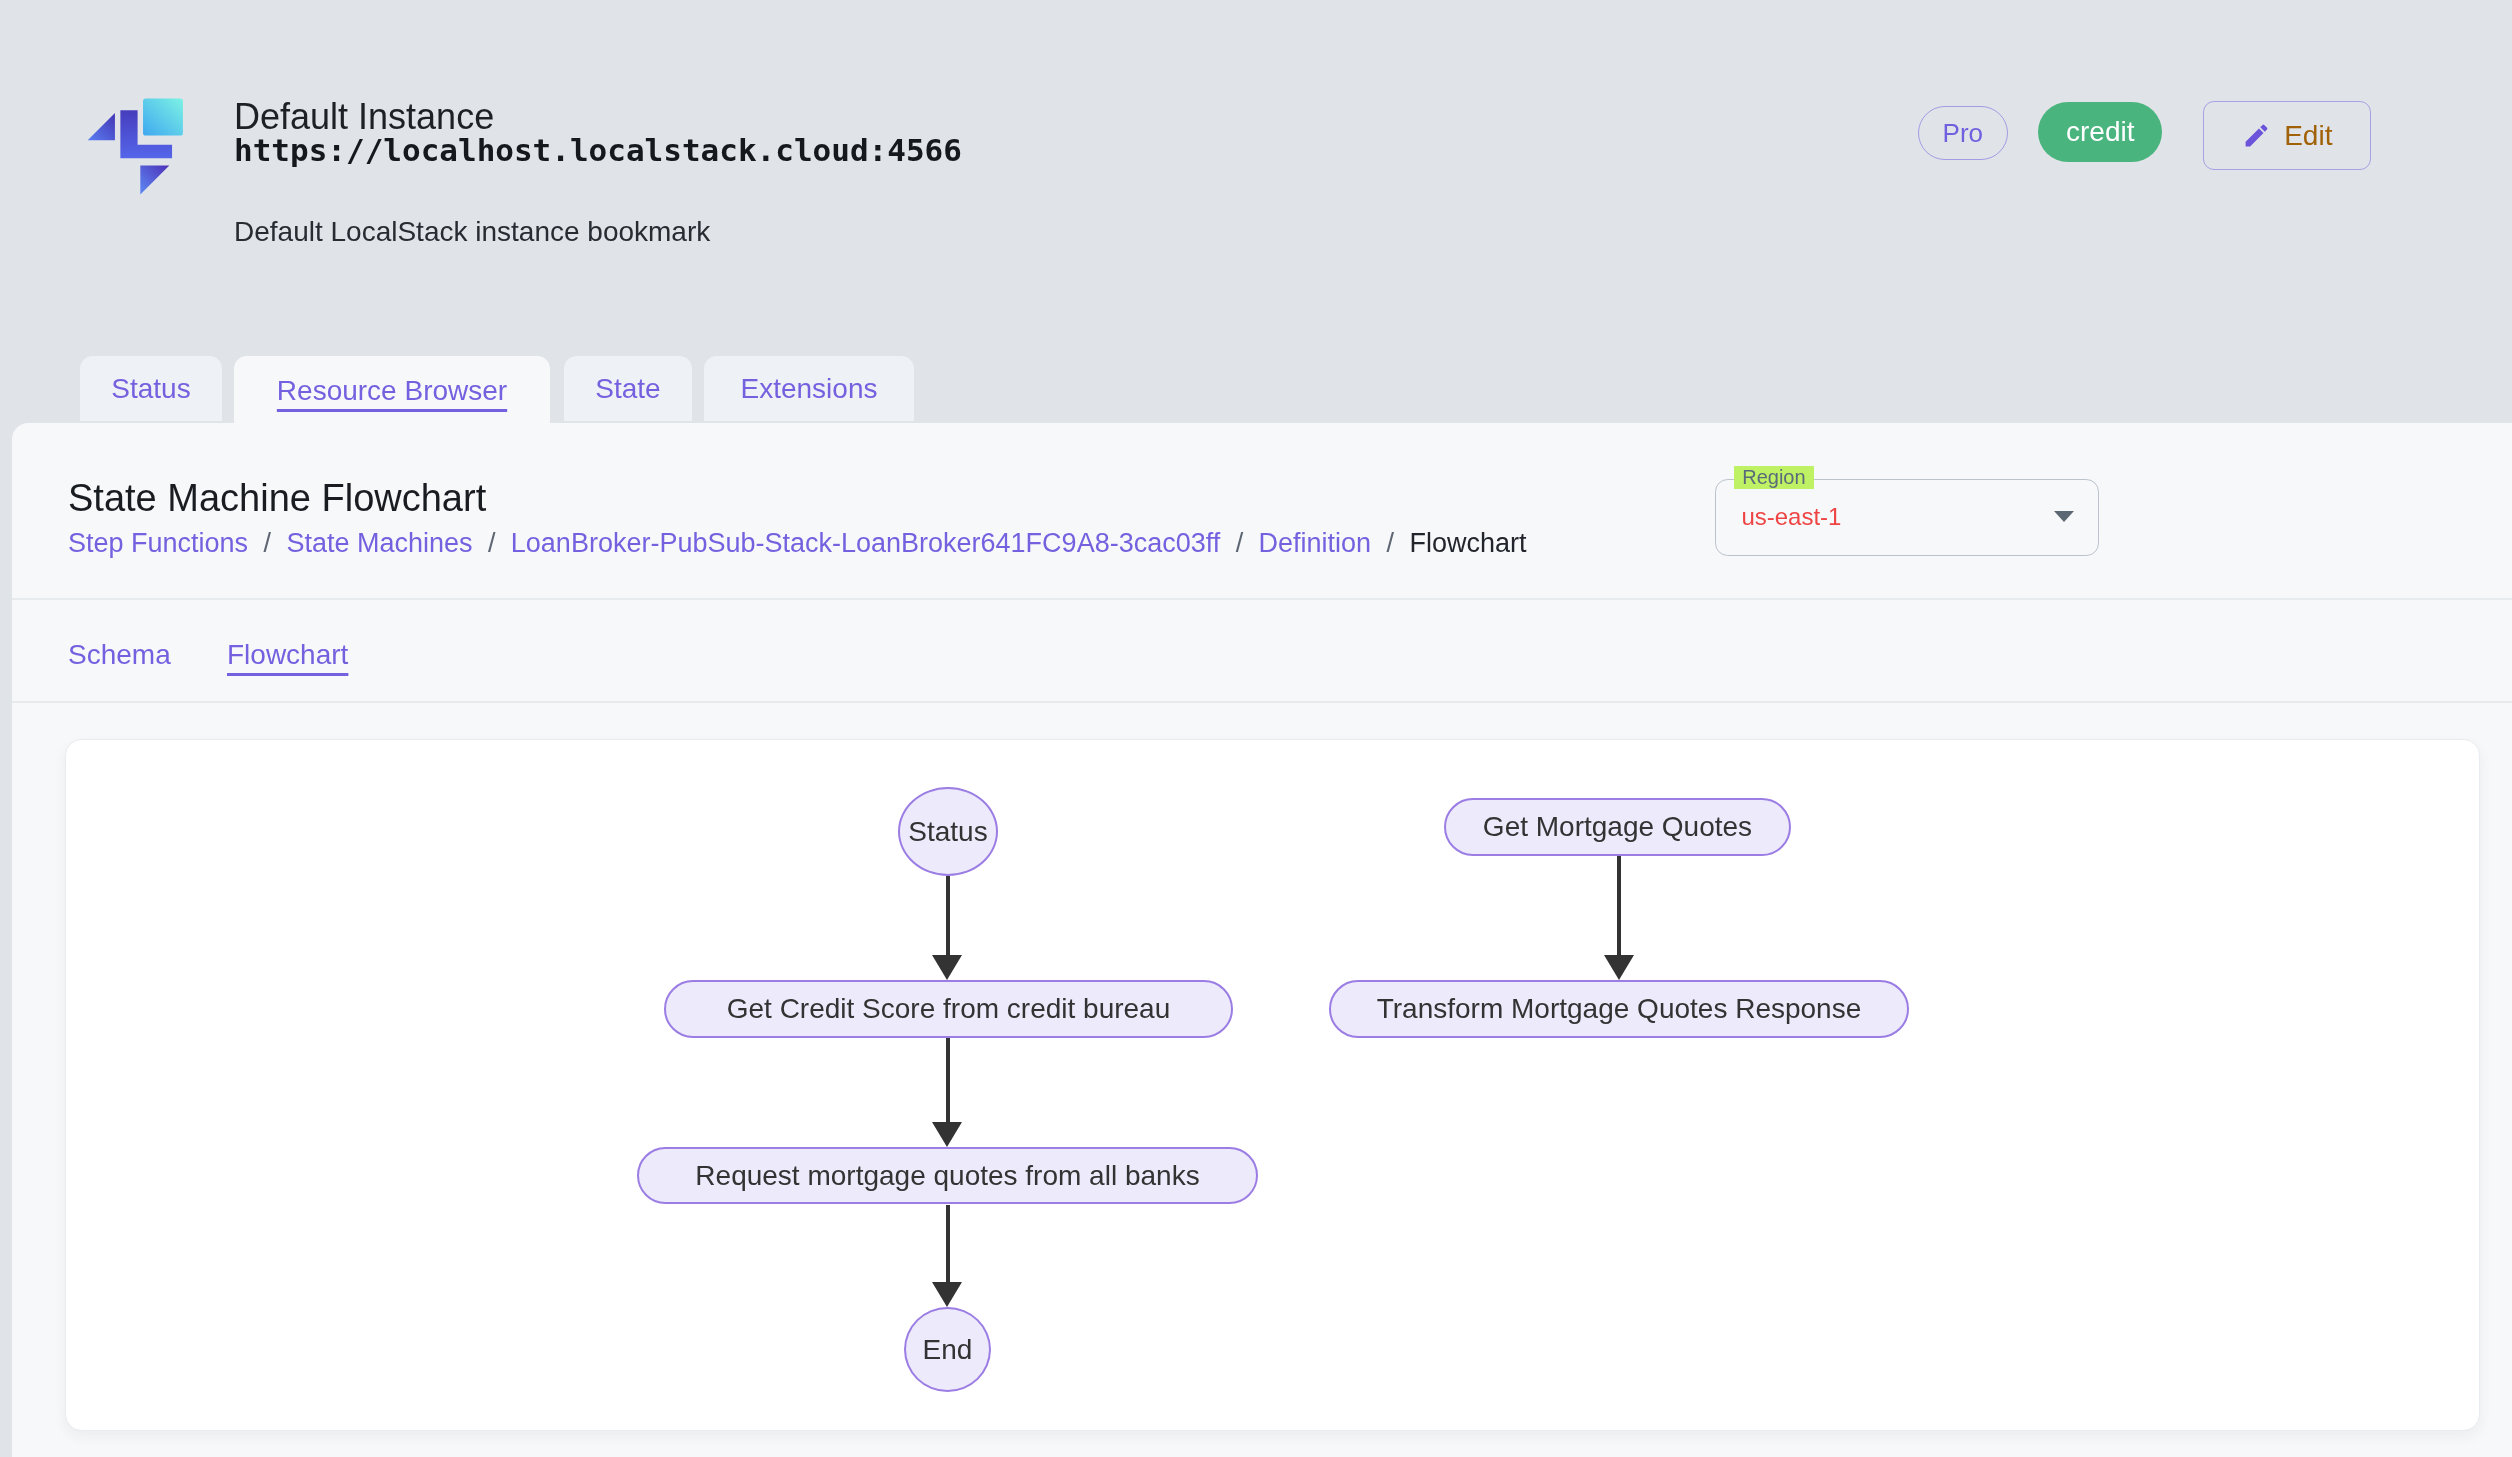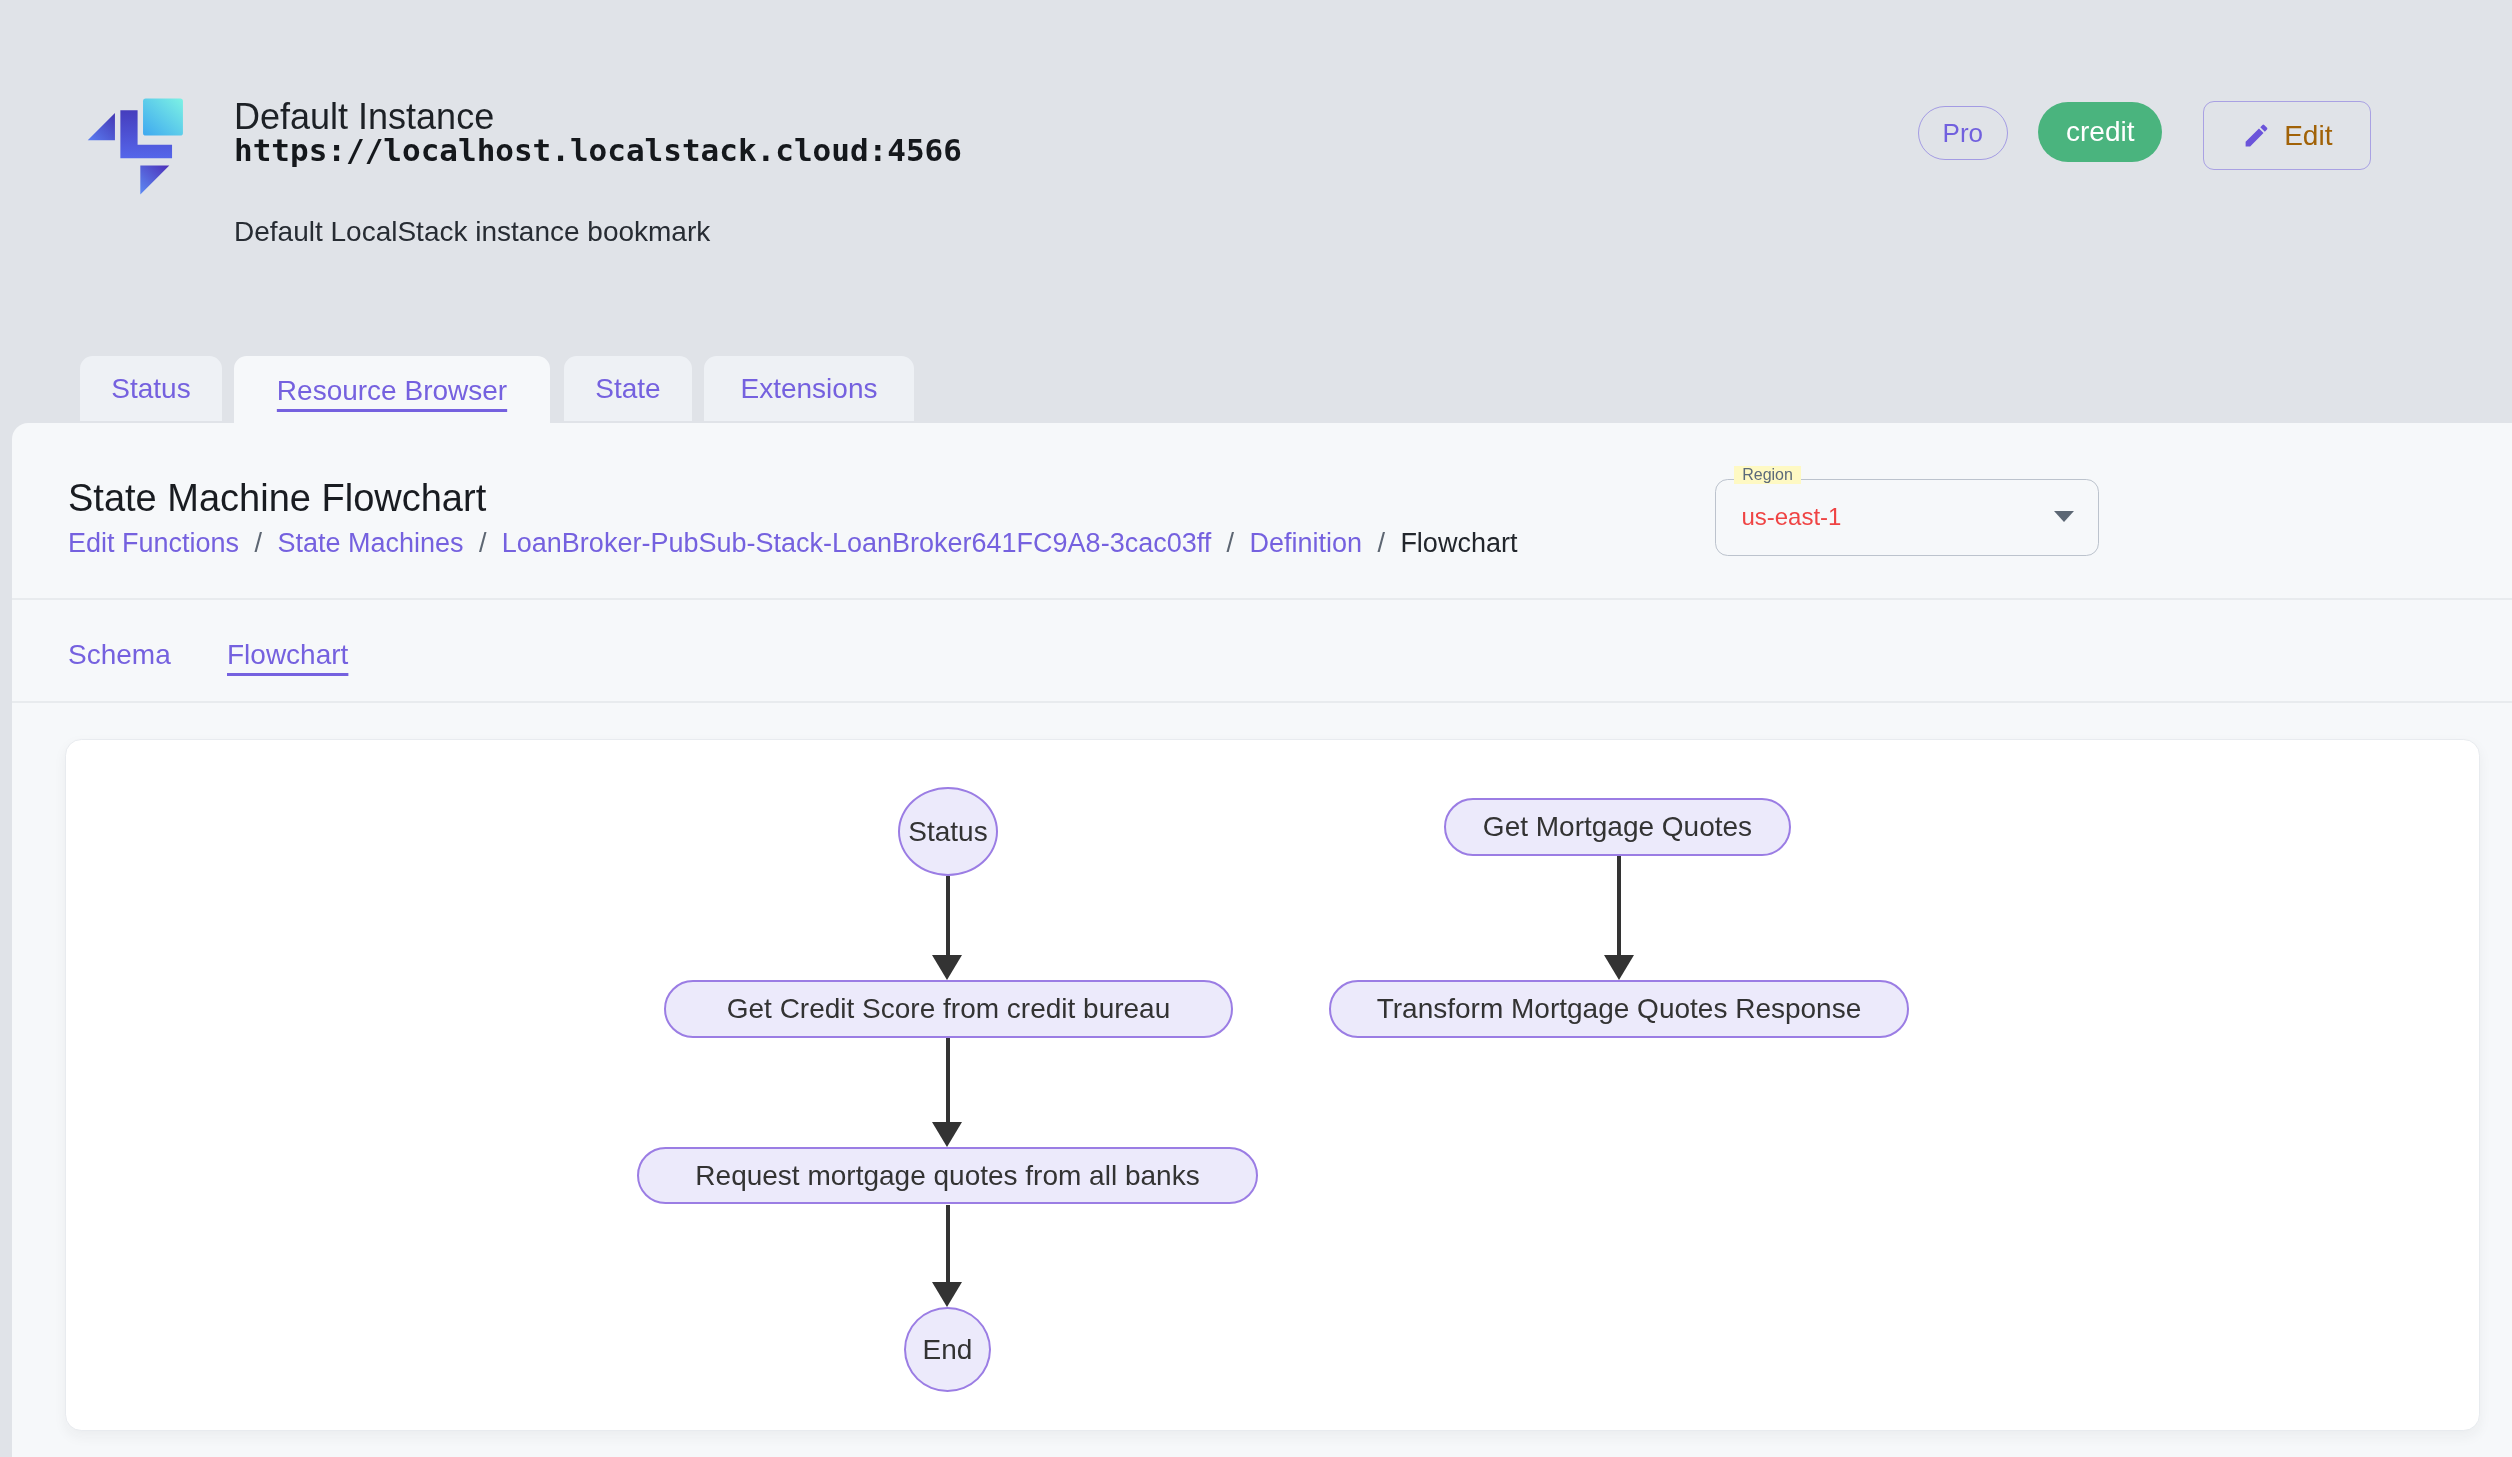--- a/index.html
+++ b/index.html
@@ -40,22 +40,22 @@
   .page-title{position:absolute;left:56px;top:54px;font-size:38px;font-weight:400;color:#191c21;}
   .breadcrumb{position:absolute;left:56px;top:105px;display:flex;align-items:center;gap:15.4px;font-size:27px;}
   .breadcrumb .bc-link{color:#7561df;cursor:pointer;}
   .breadcrumb .bc-sep{color:#5d6672;}
   .breadcrumb .bc-current{color:#22262c;}
 
   .divider{position:absolute;left:0;width:2512px;height:1.8px;background:#e8ebee;}
 
   
   .field{position:absolute;top:56px;height:77px;border:1.8px solid #bcc3cd;border-radius:12.7px;background:transparent;}
-  .field .flabel{position:absolute;top:-14.5px;left:18px;padding:0 8.2px;background:#fef9c3;
-                 font-size:16px;color:#5b6a7a;white-space:nowrap;}
+  .field .flabel{position:absolute;top:-14.5px;left:18px;padding:0 8.2px;background:#bef264;
+                 font-size:20px;color:#5b6a7a;white-space:nowrap;}
   .field-region{left:1703px;width:384px;cursor:pointer;}
   .field-region .fvalue{position:absolute;left:25.4px;top:0;height:73px;display:flex;align-items:center;
                  font-size:24px;color:#ef4444;}
   .caret{position:absolute;right:23.6px;top:31px;width:0;height:0;
          border-left:10px solid transparent;border-right:10px solid transparent;
          border-top:11.8px solid #5c6774;}
   .field-account{left:2118px;width:349px;}
   .field-account input{position:absolute;left:23.6px;top:0;width:299px;height:73px;border:none;outline:none;
          background:transparent;font-family:"Liberation Sans",sans-serif;font-size:28px;color:#1b1f26;}
 
@@ -131,21 +131,21 @@
     </div>
   <div class="tab tab-ext">
       <span>Extensions</span>
     </div>
 
   <div class="panel">
 
     <div class="page-title">State Machine Flowchart</div>
 
     <div class="breadcrumb">
-      <span class="bc-link">Edit Functions</span>
+      <span class="bc-link">Step Functions</span>
       <span class="bc-sep">/</span>
       <span class="bc-link">State Machines</span>
       <span class="bc-sep">/</span>
       <span class="bc-link">LoanBroker-PubSub-Stack-LoanBroker641FC9A8-3cac03ff</span>
       <span class="bc-sep">/</span>
       <span class="bc-link">Definition</span>
       <span class="bc-sep">/</span>
       <span class="bc-current">Flowchart</span>
     </div>
 

